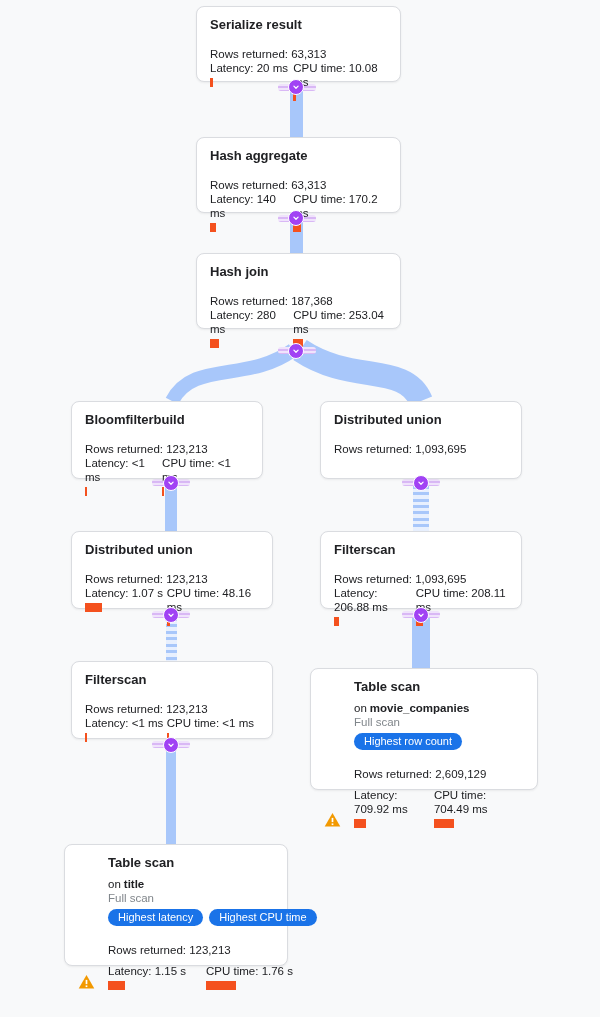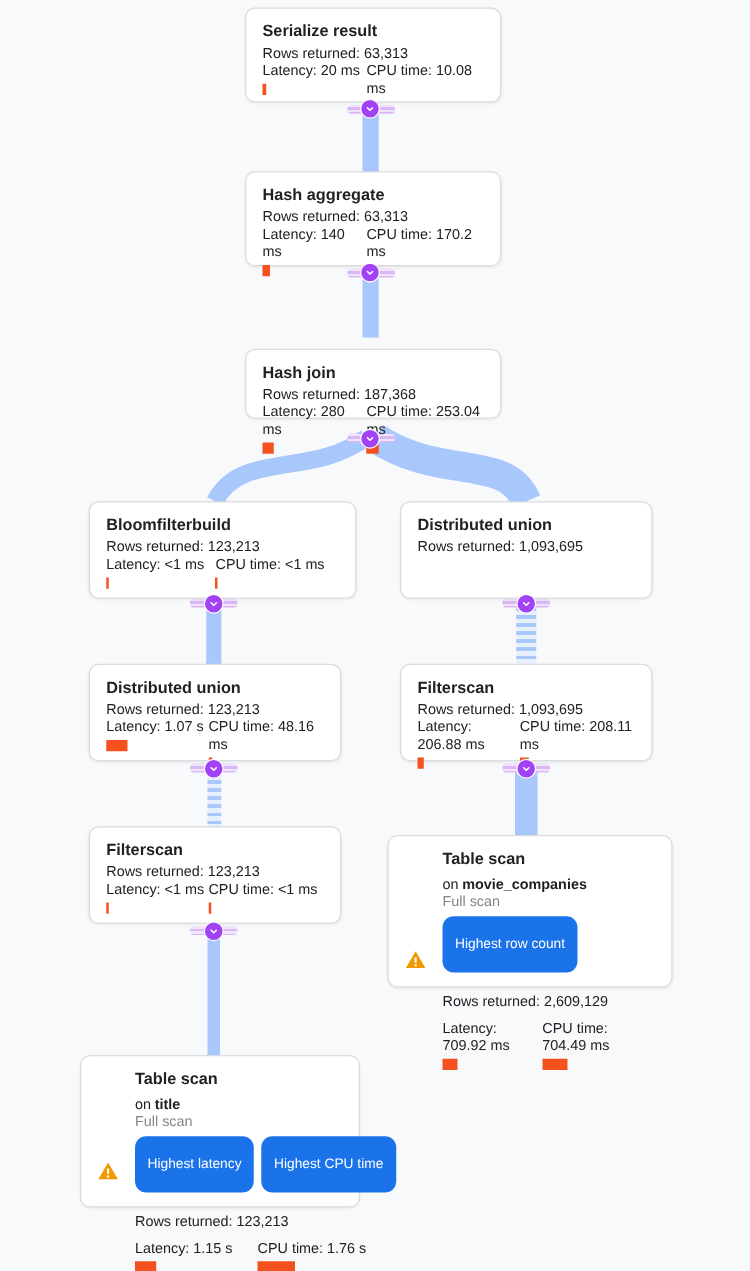--- a/index.html
+++ b/index.html
@@ -9,48 +9,48 @@
     --muted-text:#80868b; --text:#202124;
   }
   *{margin:0;padding:0;box-sizing:border-box}
   body{background:var(--background);font-family:"Liberation Sans",sans-serif;color:var(--text)}
   #canvas{position:relative;width:600px;height:1017px;background:var(--background);overflow:hidden}
 
   .card{position:absolute;background:#fff;border:1px solid var(--card-border);border-radius:8px;
         padding:10px 13px;z-index:3;box-shadow:0 1px 2px rgba(60,64,67,.08)}
   .title{font-size:13px;font-weight:700;line-height:16px;color:var(--text)}
   .meta{font-size:11.5px;line-height:14px;color:var(--text)}
-  .rows{margin-top:3px}
+  .rows{margin-top:14px}
   .muted{color:var(--muted-text)}
   .metrics{display:flex;margin-top:0}
   .metric-left{width:47%}
   .metric-right{flex:1}
   .bar{height:9px;background:var(--bar-orange);margin-top:3px;width:3px}
 
   
   .pos-serialize{left:196px;top:6px;width:205px;height:76px}
   .pos-hashagg  {left:196px;top:137px;width:205px;height:76px}
-  .pos-hashjoin {left:196px;top:279px;width:205px;height:56px}
-  .pos-bloom    {left:71px; top:401px;width:214px;height:78px}
+  .pos-hashjoin {left:196px;top:253px;width:205px;height:76px}
+  .pos-bloom    {left:71px; top:401px;width:192px;height:78px}
   .pos-distr    {left:320px;top:401px;width:202px;height:78px}
   .pos-distl    {left:71px; top:531px;width:202px;height:78px}
   .pos-filtr    {left:320px;top:531px;width:202px;height:78px}
   .pos-filtl    {left:71px; top:661px;width:202px;height:78px}
   .pos-tscanr   {left:310px;top:668px;width:228px;height:122px}
   .pos-tscanl   {left:64px; top:844px;width:224px;height:122px}
 
   
-  .ts-head{display:flex;align-items:center}
+  .ts-head{display:flex;align-items:flex-end}
   .warn{width:17px;height:16px;flex:0 0 17px;margin-right:13px;margin-top:1px}
   .warn svg{display:block}
   .on-line{margin-top:6px}
   .on-line .on-word{margin-right:3px}
   .badges{margin-top:4px;margin-bottom:4px;display:flex;gap:6px}
   .badge{display:inline-block;background:var(--badge-blue);color:#fff;font-size:11px;
-         line-height:13px;padding:16px 10px;border-radius:9px;white-space:nowrap}
+         line-height:13px;padding:2px 10px;border-radius:9px;white-space:nowrap}
   .ts-body .rows{margin-top:17px}
   .ts-body .metrics{margin-top:7px}
 
   
   .ribbon{position:absolute;background:var(--ribbon-blue);z-index:1}
   .ribbon.striped{background:repeating-linear-gradient(180deg,
       var(--ribbon-blue) 0 3px, var(--ribbon-stripe-bg) 3px 6.5px)}
   .rib-1{left:290px;top:82px; width:13px;height:56px}
   .rib-2{left:290px;top:213px;width:13px;height:57px}
   .rib-4{left:165px;top:479px;width:12px;height:53px}

